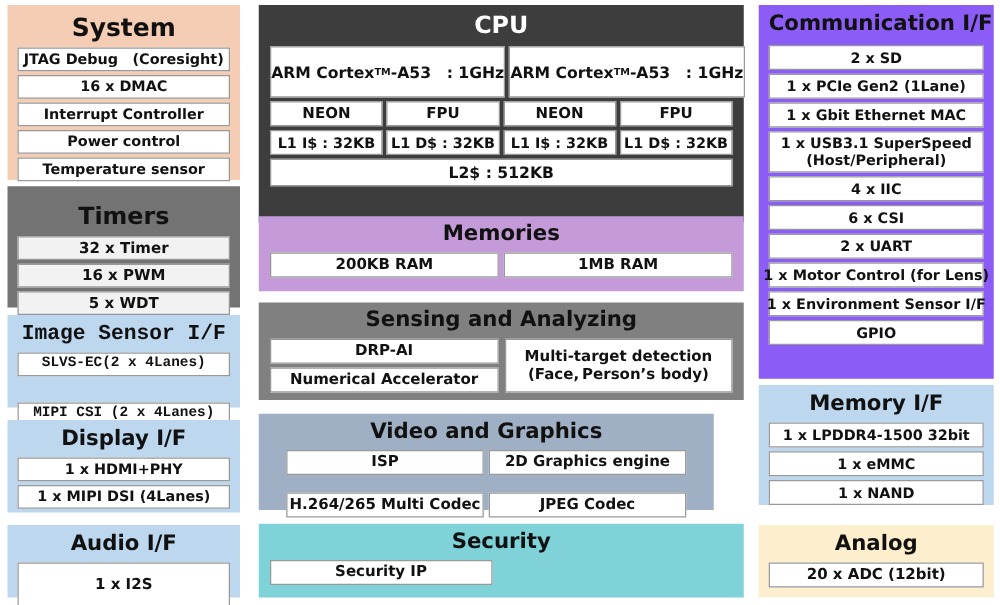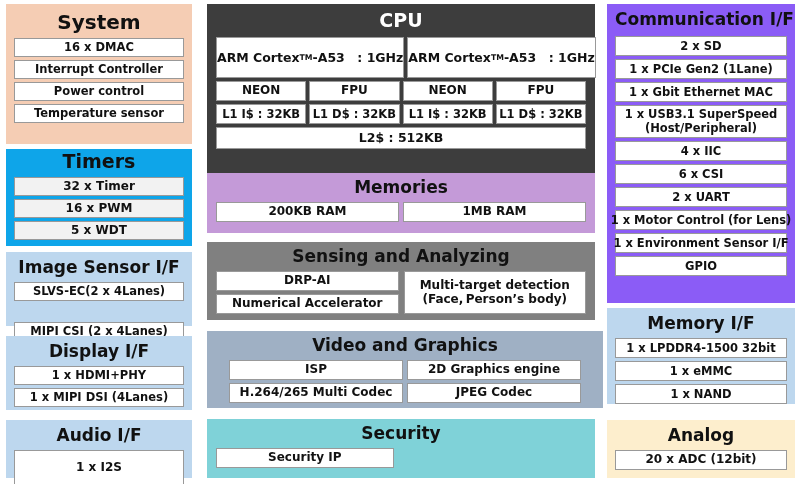--- a/index.html
+++ b/index.html
@@ -25,25 +25,25 @@
     text-align:center;font-weight:bold;line-height:1.12;
     white-space:nowrap;
   }
   .cell.wrap{white-space:normal;}
 
   
   #system{left:6px;top:4px;width:186px;height:140px;background:#f5cdb4;padding:4px 8px;}
   #system .block-title{font-size:20px;padding-top:4px;padding-bottom:6px;}
   #system .cell{height:19px;font-size:11.5px;margin-bottom:3px;width:100%;}
 
-  #timers{left:6px;top:149px;width:186px;height:97px;background:#0ea5e9;padding:0 8px;}
+  #timers{left:6px;top:149px;width:186px;height:97px;background:#737373;padding:12px 8px;}
   #timers .block-title{font-size:19px;padding-top:3px;padding-bottom:6px;}
   #timers .cell{height:19px;font-size:12px;margin-bottom:3px;width:100%;background:#f2f2f2;}
 
-  #imgsensor{left:6px;top:252px;width:186px;height:74px;background:#bdd7ee;padding:4px 8px;}
+  #imgsensor{left:6px;top:252px;width:186px;height:74px;background:#bdd7ee;padding:4px 8px;font-family:Liberation Mono, monospace;}
   #imgsensor .block-title{font-size:17px;padding-top:3px;padding-bottom:6px;}
   #imgsensor .cell{height:19px;font-size:11.5px;margin-bottom:21px;width:100%;}
 
   #display{left:6px;top:336px;width:186px;height:74px;background:#bdd7ee;padding:4px 8px;}
   #display .block-title{font-size:17px;padding-top:3px;padding-bottom:6px;}
   #display .cell{height:19px;font-size:11.5px;margin-bottom:3px;width:100%;}
 
   #audio{left:6px;top:420px;width:186px;height:58px;background:#bdd7ee;padding:4px 8px;}
   #audio .block-title{font-size:17px;padding-top:3px;padding-bottom:6px;}
   #audio .cell{height:35px;font-size:12px;width:100%;}
@@ -65,23 +65,23 @@
   #memories .cell{height:20px;flex:1;font-size:12px;}
 
   #sensing{left:207px;top:242px;width:388px;height:78px;background:#808080;padding:3px 9px 6px;}
   #sensing .block-title{font-size:17px;padding-top:3px;padding-bottom:6px;}
   #sensing .split{display:flex;gap:5px;}
   #sensing .left-col{flex:1;display:flex;flex-direction:column;gap:3px;}
   #sensing .left-col .cell{height:20px;font-size:12px;}
   #sensing .right-col{flex:1;display:flex;}
   #sensing .right-col .cell{flex:1;font-size:12px;padding:0 4px;}
 
-  #video{left:207px;top:331px;width:396px;height:77px;background:#9fb0c4;padding:3px 22px 6px;}
+  #video{left:207px;top:331px;width:364px;height:77px;background:#9fb0c4;padding:3px 22px 6px;}
   #video .block-title{font-size:17px;padding-top:3px;padding-bottom:6px;}
-  #video .row{gap:4px;margin-bottom:3px;}
+  #video .row{gap:4px;margin-bottom:14px;}
   #video .cell{height:20px;flex:1;font-size:12px;}
 
   #security{left:207px;top:419px;width:388px;height:59px;background:#7fd2d8;padding:3px 9px 6px;}
   #security .block-title{font-size:17px;padding-top:3px;padding-bottom:6px;}
   #security .cell{height:20px;width:48%;font-size:12px;}
 
   
   #comm{left:607px;top:4px;width:188px;height:299px;background:#8b5cf6;padding:4px 8px;}
   #comm .block-title{font-size:17px;padding-top:3px;padding-bottom:8px;}
   #comm .cell{height:20px;font-size:11.5px;margin-bottom:3px;width:100%;}
@@ -95,20 +95,21 @@
   #analog .block-title{font-size:17px;padding-top:3px;padding-bottom:6px;}
   #analog .cell{height:20px;font-size:12px;width:100%;}
 </style>
 </head>
 <body>
 
 <div id="canvas">
 
   <div class="block" id="system">
     <div class="block-title">System</div>
+    <div class="cell">JTAG Debug (Coresight)</div>
     <div class="cell">16 x DMAC</div>
     <div class="cell">Interrupt Controller</div>
     <div class="cell">Power control</div>
     <div class="cell">Temperature sensor</div>
   </div>
 
   <div class="block" id="timers">
     <div class="block-title">Timers</div>
     <div class="cell">32 x Timer</div>
     <div class="cell">16 x PWM</div>

